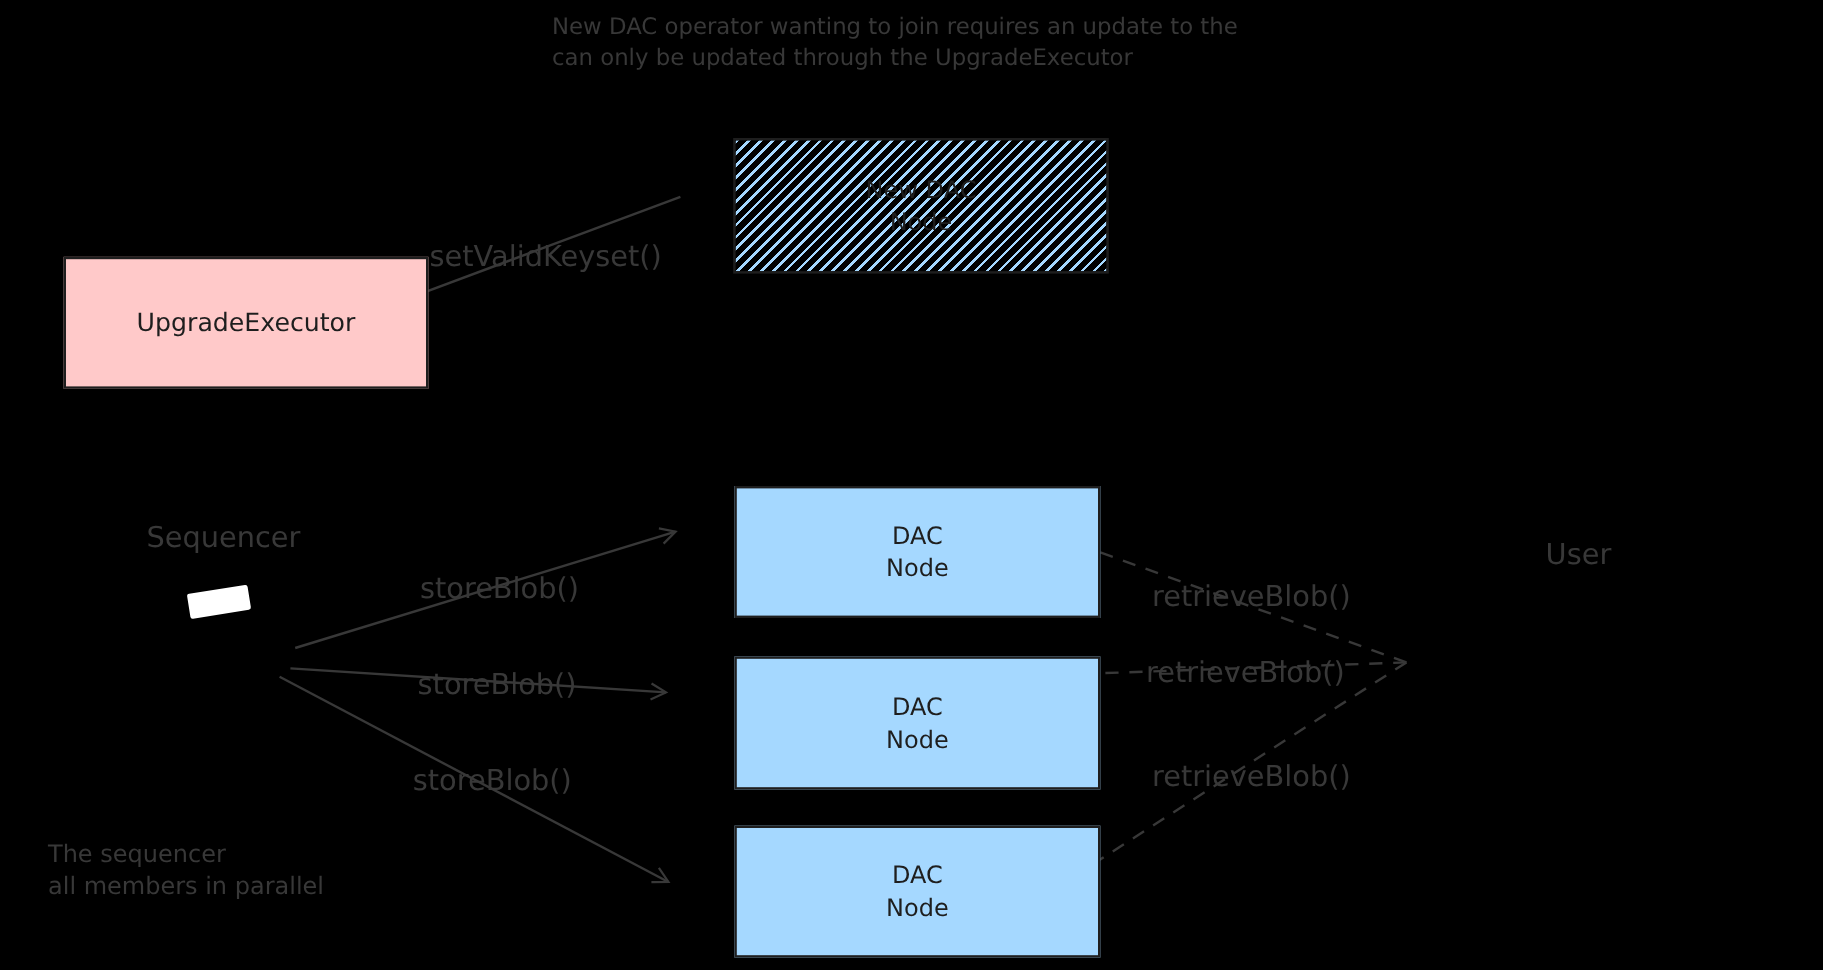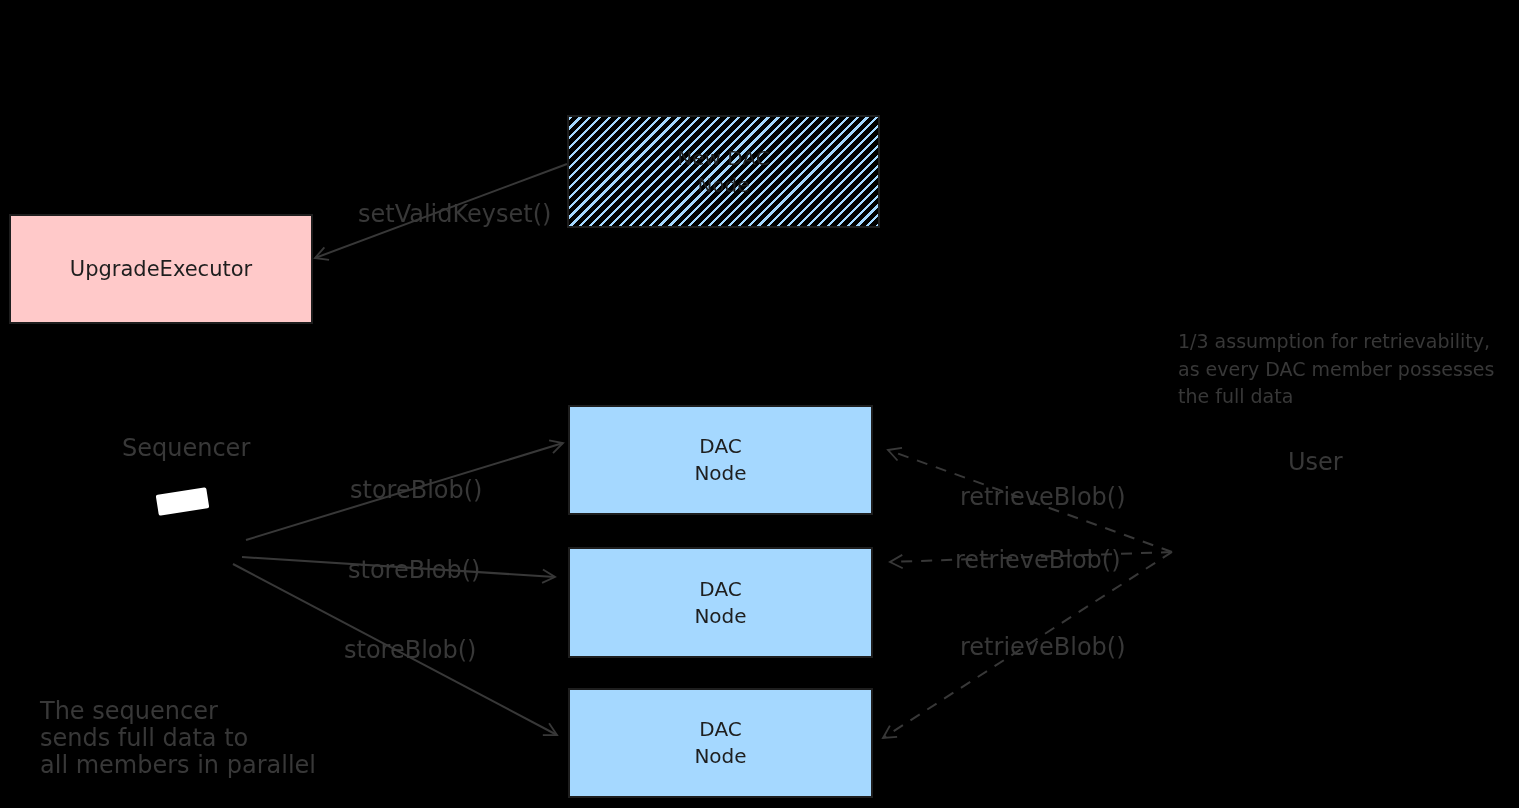--- a/index.html
+++ b/index.html
@@ -22,28 +22,28 @@
     color:var(--ink);
   }
   .edges{position:absolute;left:0;top:0;z-index:1;}
   .edge{stroke:var(--ink);stroke-width:2;fill:none;}
   .edge.dashed{stroke-dasharray:11 9;}
   .arrowhead-path{stroke:var(--ink);fill:none;}
   .note{position:absolute;z-index:2;white-space:nowrap;}
   .note div{white-space:nowrap;}
   .note-top{left:460px;top:9px;font-size:19px;line-height:26px;}
   .note-right{left:1178px;top:328px;font-size:19px;line-height:27.5px;}
-  .note-bottom-left{left:40px;top:698px;font-size:24px;line-height:27px;}
+  .note-bottom-left{left:40px;top:698px;font-size:20px;line-height:27px;}
   .lbl{position:absolute;z-index:3;font-size:24px;white-space:nowrap;}
   .box{
     position:absolute;z-index:2;
     border:2px solid var(--box-stroke);
     display:flex;flex-direction:column;align-items:center;justify-content:center;
     color:var(--box-text);
-    font-size:20px;line-height:27px;text-align:center;
+    font-size:20px;line-height:27px;text-align:center;margin-left:44px;
   }
   .box-pink{background:var(--pink-fill);font-size:21px;}
   .box-blue{background:var(--blue-fill);justify-content:center;}
   .box-hachure{
     background-image:repeating-linear-gradient(135deg,
       var(--blue-fill) 0px, var(--blue-fill) 2.2px,
       transparent 2.2px, transparent 7px);
   }
   .laptop-screen{
     position:absolute;z-index:2;
@@ -67,20 +67,22 @@
     <line class="edge" x1="567" y1="164" x2="315" y2="258" marker-end="url(#arrow)"></line>
     <line class="edge" x1="246" y1="540" x2="563" y2="443" marker-end="url(#arrow)"></line>
     <line class="edge" x1="242" y1="557" x2="555" y2="577" marker-end="url(#arrow)"></line>
     <line class="edge" x1="233" y1="564" x2="557" y2="735" marker-end="url(#arrow)"></line>
     <line class="edge dashed" x1="1172" y1="552" x2="888" y2="450" marker-end="url(#arrow)"></line>
     <line class="edge dashed" x1="1172" y1="552" x2="890" y2="562" marker-end="url(#arrow)"></line>
     <line class="edge dashed" x1="1172" y1="552" x2="883" y2="738" marker-end="url(#arrow)"></line>
   </svg>
 
   <div class="note note-top">
+    <div>New DAC operator wanting to join requires an update to the</div>
+    <div>can only be updated through the UpgradeExecutor</div>
   </div>
 
   <div class="box box-hachure" style="left:567px;top:115px;width:313px;height:113px;">
     <div>New DAC</div>
     <div>Node</div>
   </div>
 
   <div class="box box-pink" style="left:9px;top:214px;width:304px;height:110px;">
     <div>UpgradeExecutor</div>
   </div>
@@ -104,27 +106,21 @@
   </div>
   <div class="box box-blue" style="left:568px;top:688px;width:305px;height:110px;">
     <div>DAC</div>
     <div>Node</div>
   </div>
 
   <div class="lbl" style="left:960px;top:483px;">retrieveBlob()</div>
   <div class="lbl" style="left:955px;top:546px;">retrieveBlob()</div>
   <div class="lbl" style="left:960px;top:633px;">retrieveBlob()</div>
 
-  <div class="note note-right">
-    <div>1/3 assumption for retrievability,</div>
-    <div>as every DAC member possesses</div>
-    <div>the full data</div>
-  </div>
 
   <div class="lbl" style="left:1288px;top:448px;">User</div>
 
   <div class="note note-bottom-left">
     <div>The sequencer</div>
-    <div>sends full data to</div>
     <div>all members in parallel</div>
   </div>
 
 </div>
 
 </body></html>

